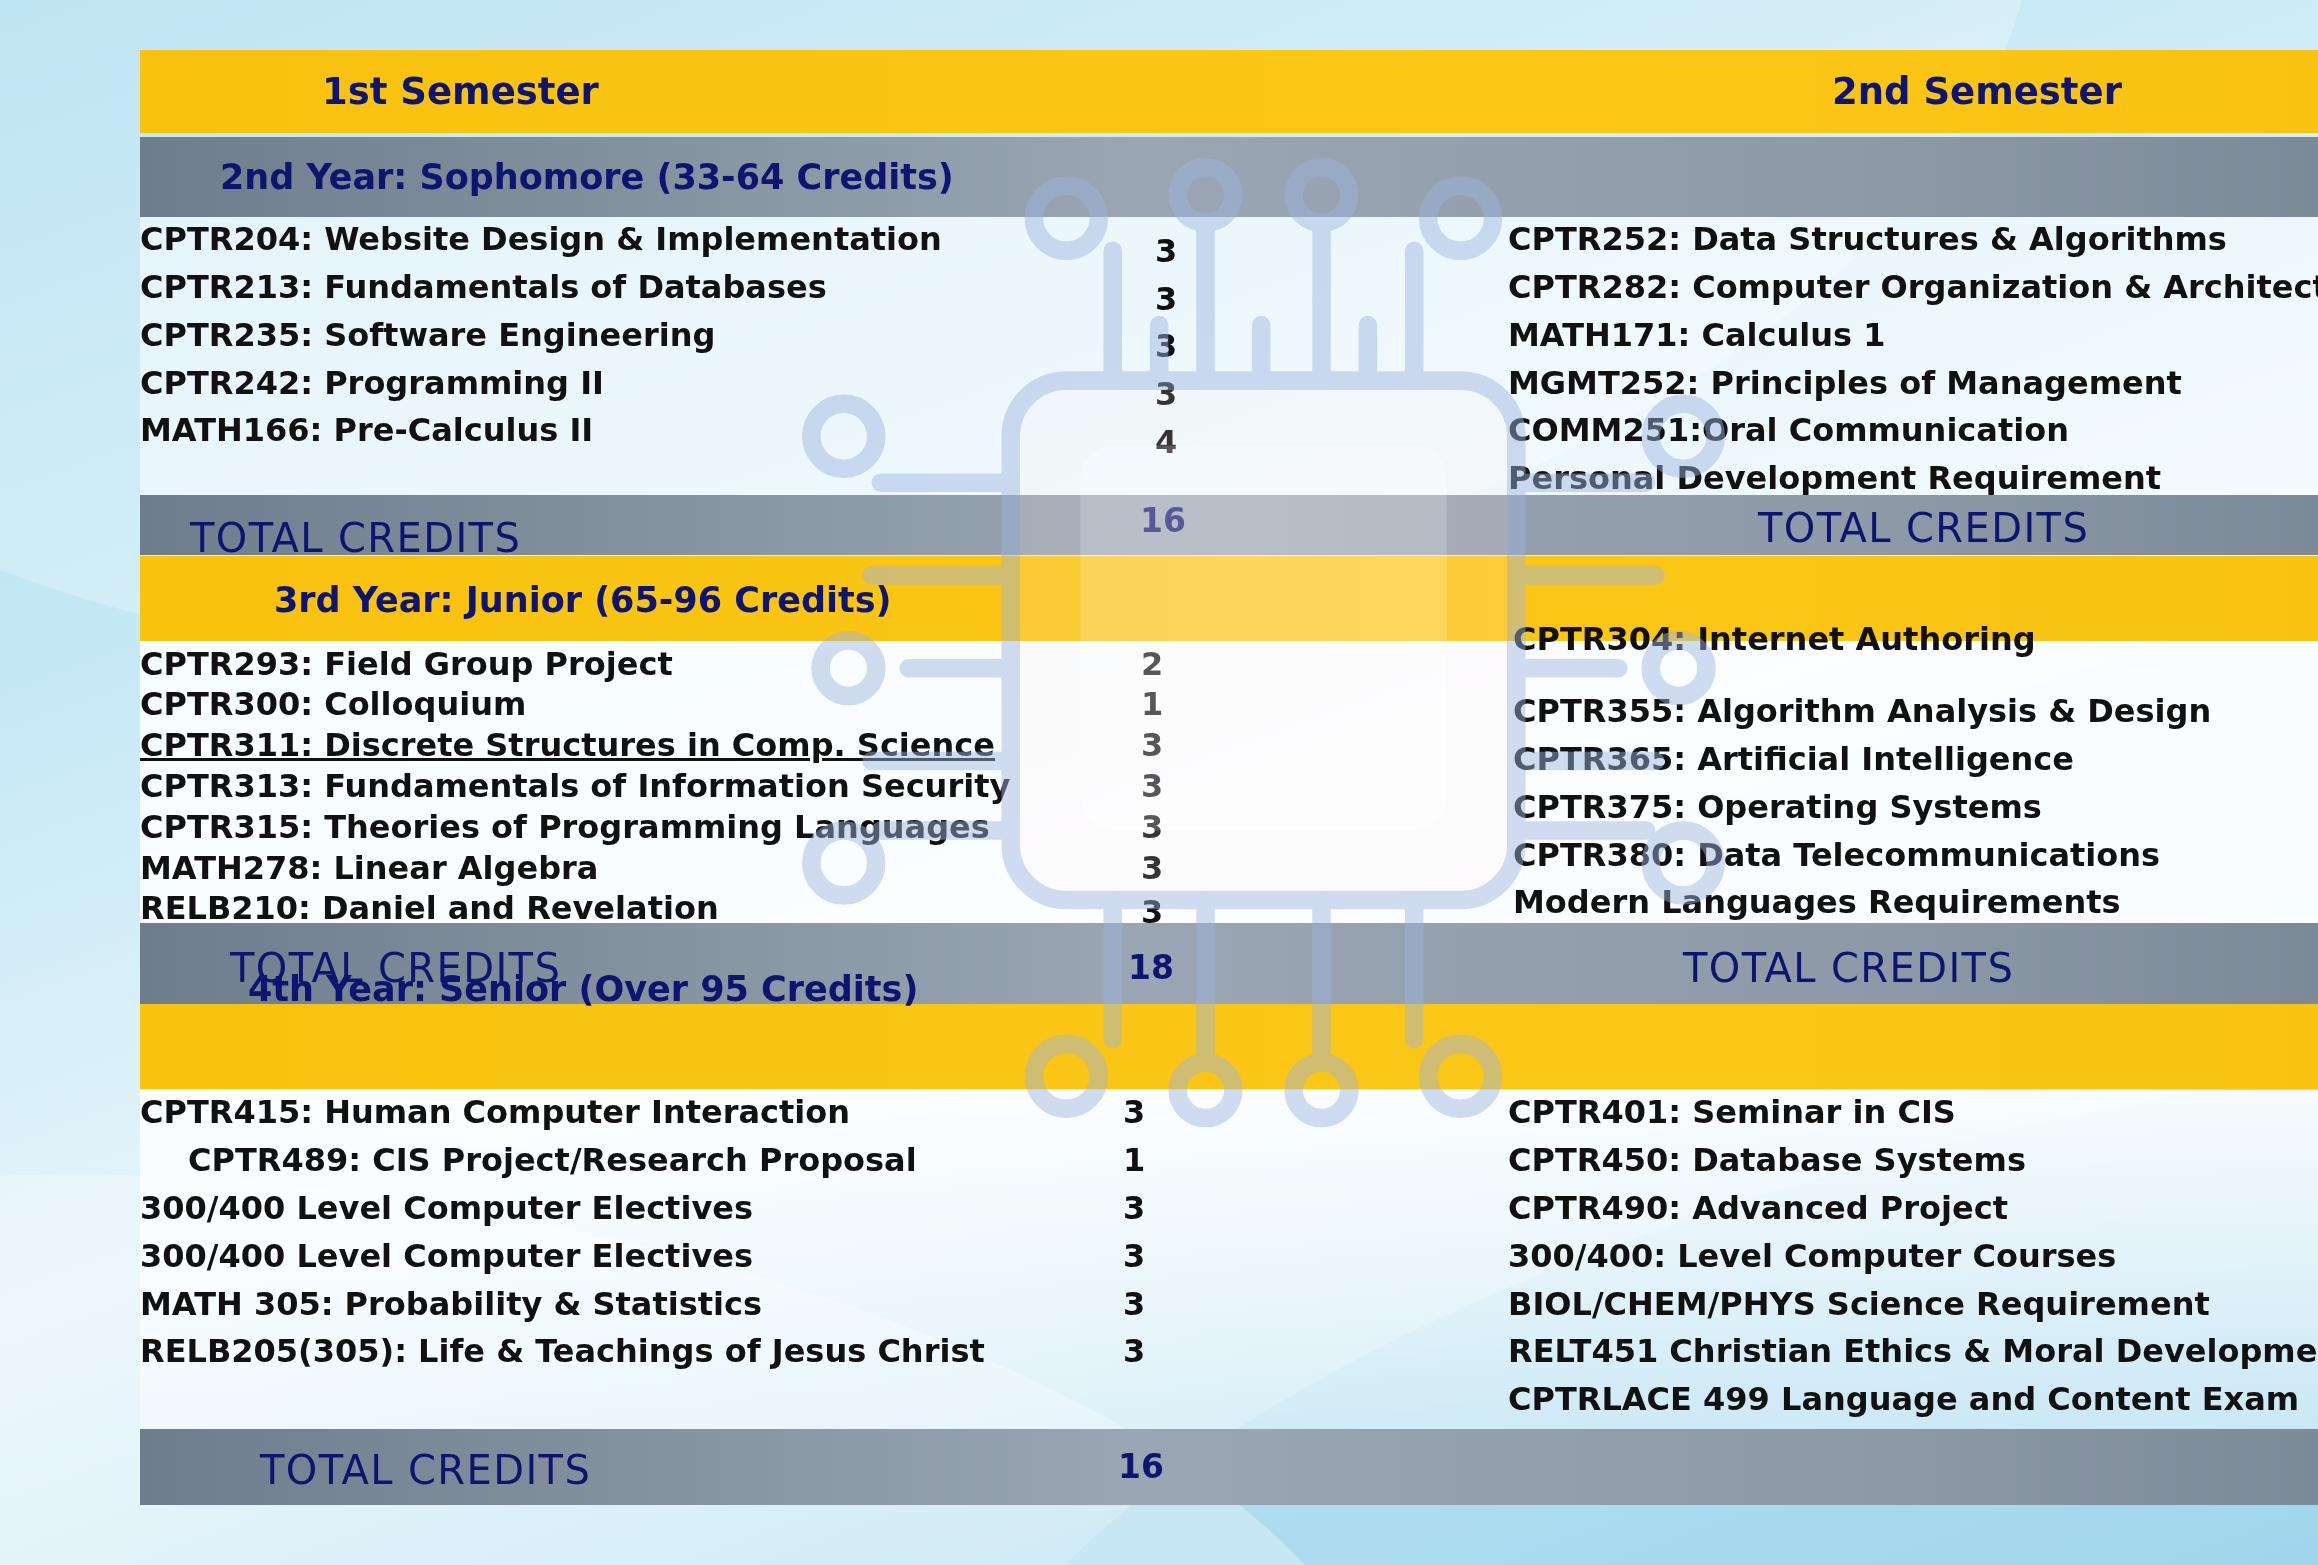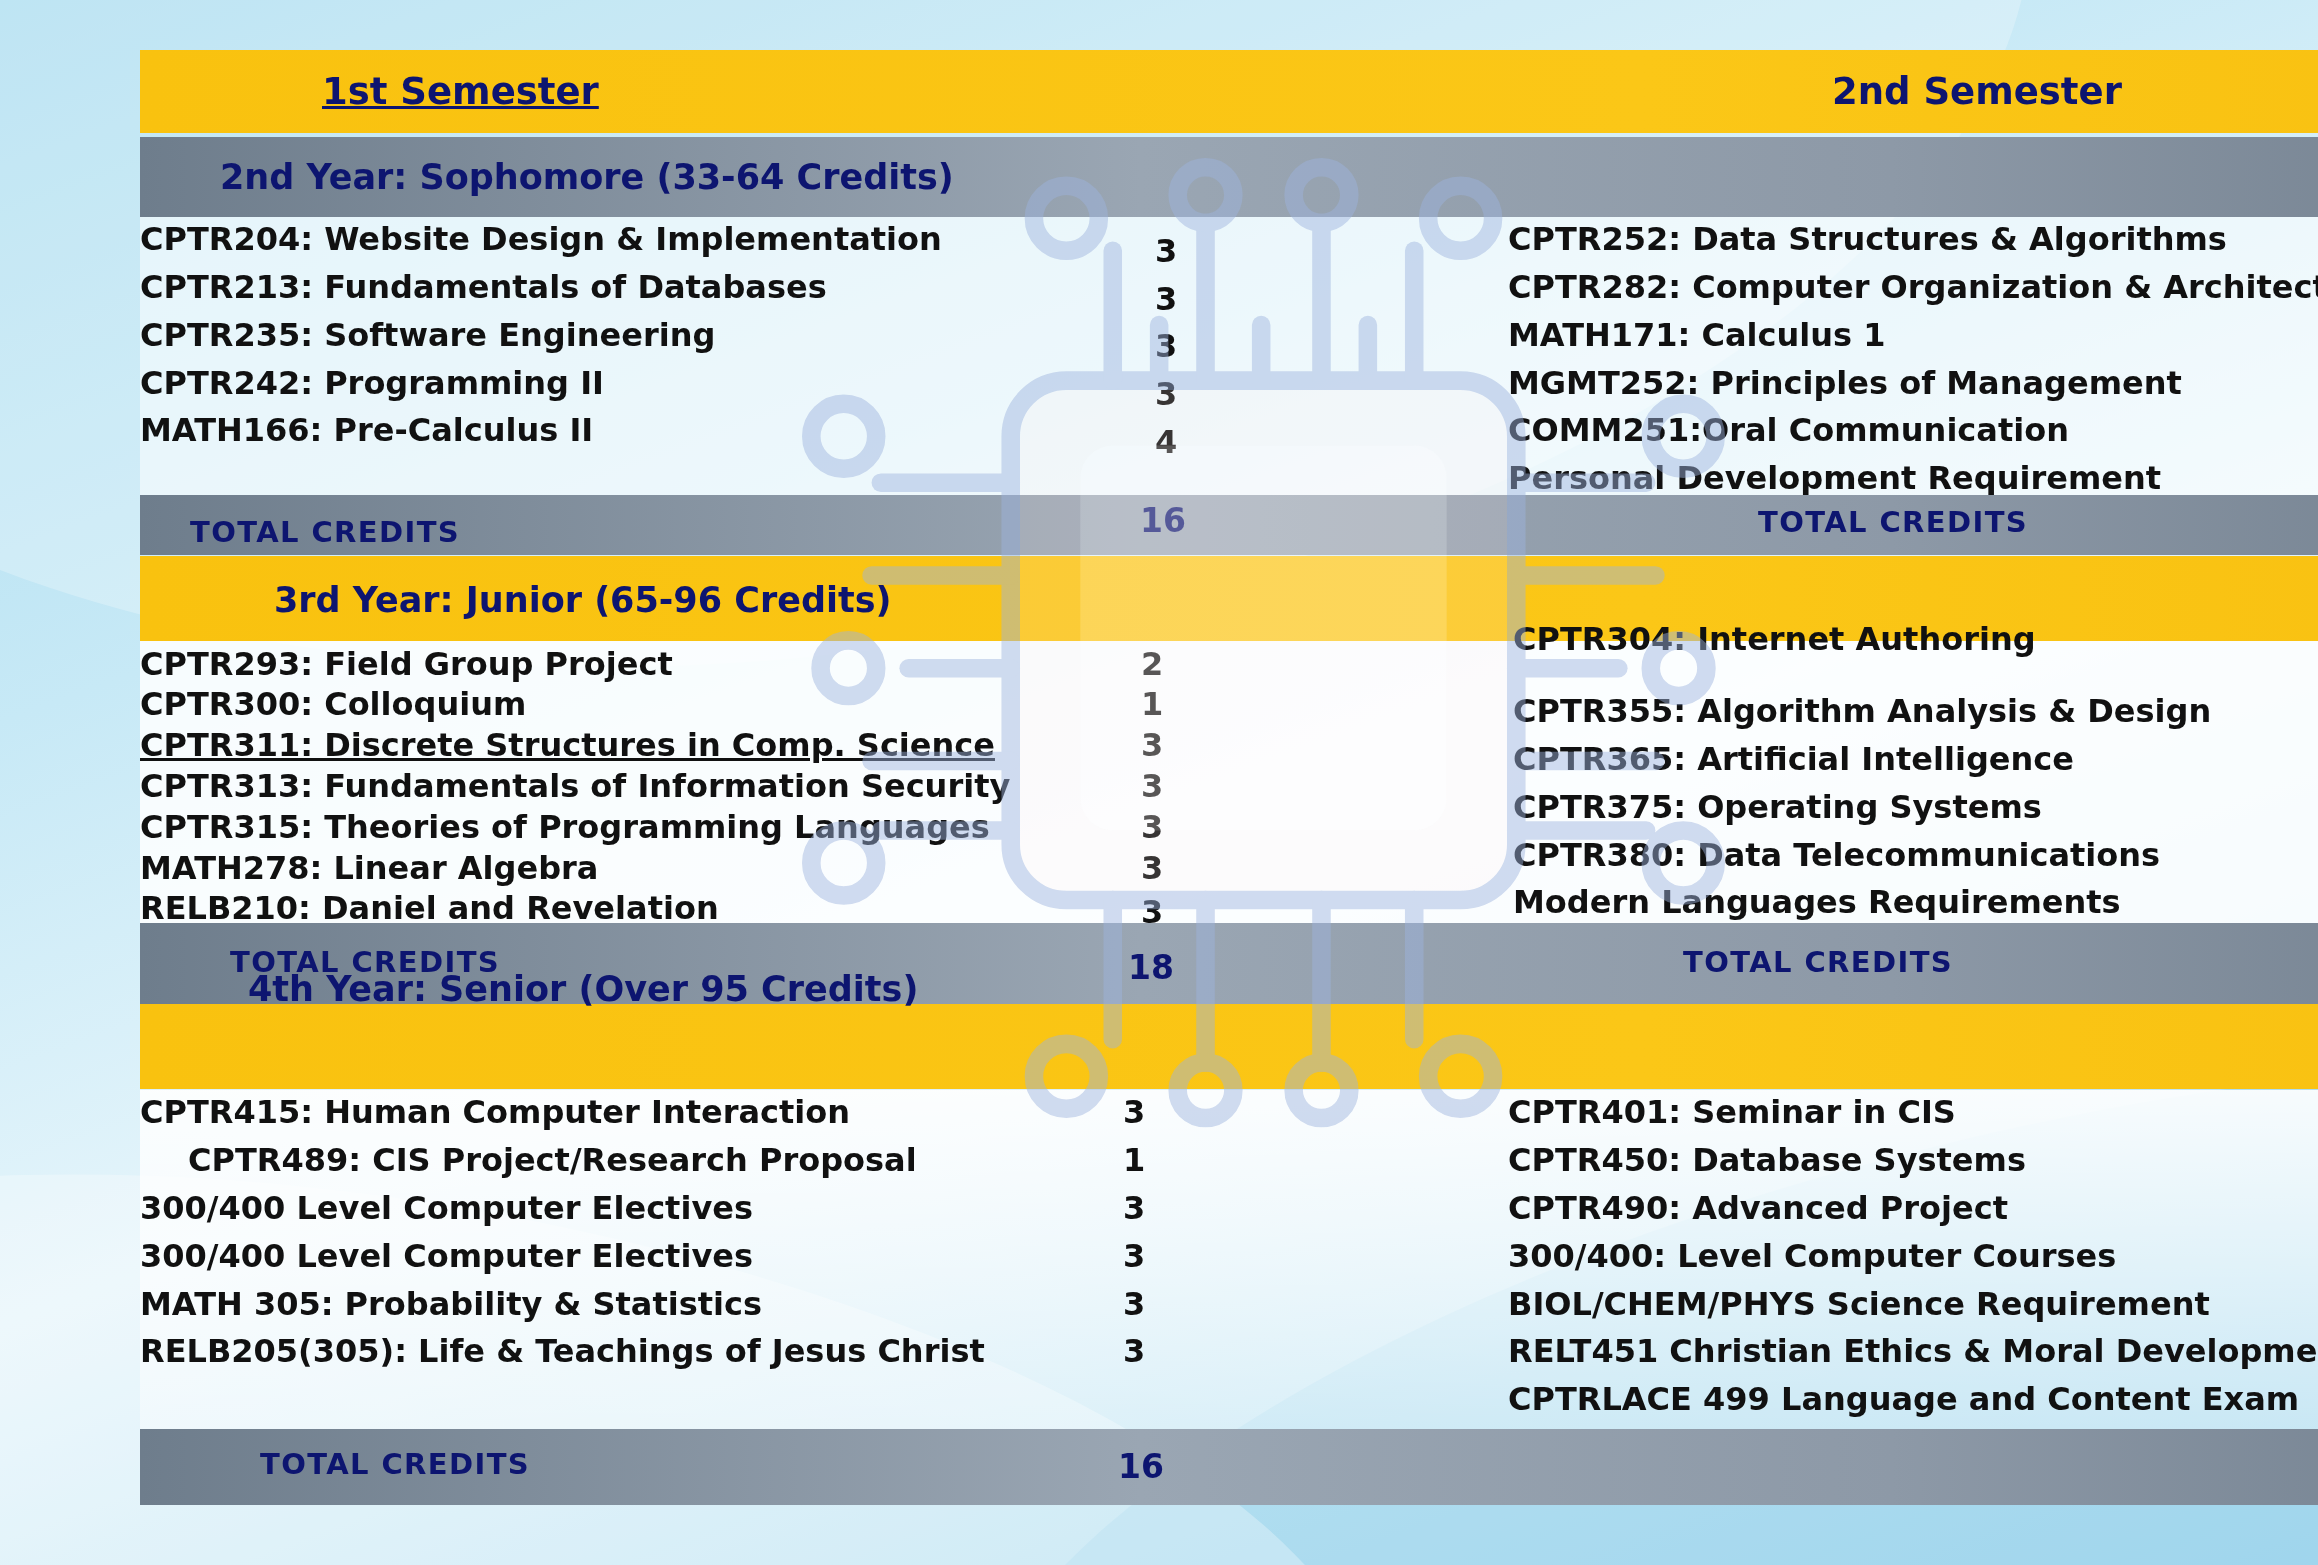--- a/index.html
+++ b/index.html
@@ -14,34 +14,34 @@
   .sw3 { left:-556px; top:1206px; width:1948px; height:742px; background:rgba(255,255,255,0.3); transform:rotate(10deg); }
 
   .chip { position:absolute; left:788px; top:158px; width:951px; height:974px; pointer-events:none; opacity:0.55; }
 
   .band { position:absolute; left:140px; width:2502px; }
   .yellow { background: linear-gradient(90deg, #f9c20f, #fbc717 60%, #f8c010); }
   .grey { background: linear-gradient(90deg, #6e7d8c, #9aa6b3 40%, #8d99a7 70%, #6f7d8c); }
   .white-area { background: rgba(255,255,255,0.55); }
 
   .hdr { position:absolute; color:#0d1570; font-weight:bold; font-size:35px; white-space:nowrap; }
-  .tot { position:absolute; color:#0d1570; font-weight:bold; font-size:29px; letter-spacing:1.4px; white-space:nowrap; }
+  .tot { position:absolute; color:#0d1570; font-weight:normal; font-size:40px; letter-spacing:1.4px; white-space:nowrap; }
   .totnum { position:absolute; color:#0d1570; font-weight:bold; font-size:33px; white-space:nowrap; }
   .row { position:absolute; font-size:32px; font-weight:bold; color:#111; white-space:nowrap; }
   .cr { position:absolute; font-size:32px; font-weight:bold; color:#111; white-space:nowrap; }
 </style>
 </head>
 <body>
 
 <div class="swoosh sw1"></div>
 <div class="swoosh sw2"></div>
 <div class="swoosh sw3"></div>
 
 <div class="band yellow" style="top:50px;height:83px;"></div>
-<div class="hdr" style="left:322px;top:70px;font-size:37px;text-decoration:underline;">1st Semester</div>
+<div class="hdr" style="left:322px;top:70px;font-size:37px;">1st Semester</div>
 <div class="hdr" style="left:1832px;top:70px;font-size:37px;">2nd Semester</div>
 
 <div class="band grey" style="top:137px;height:80px;"></div>
 <div class="hdr" style="left:220px;top:157px;">2nd Year: Sophomore  (33-64 Credits)</div>
 <div class="band white-area" style="top:217px;height:279px;"></div>
 
 <div>
   <div class="row" style="left:140px;top:220px;">CPTR204:  Website Design &amp; Implementation</div>
   <div class="cr" style="left:1155px;top:232px;">3</div>
   <div class="row" style="left:140px;top:268px;">CPTR213:  Fundamentals of Databases</div>

